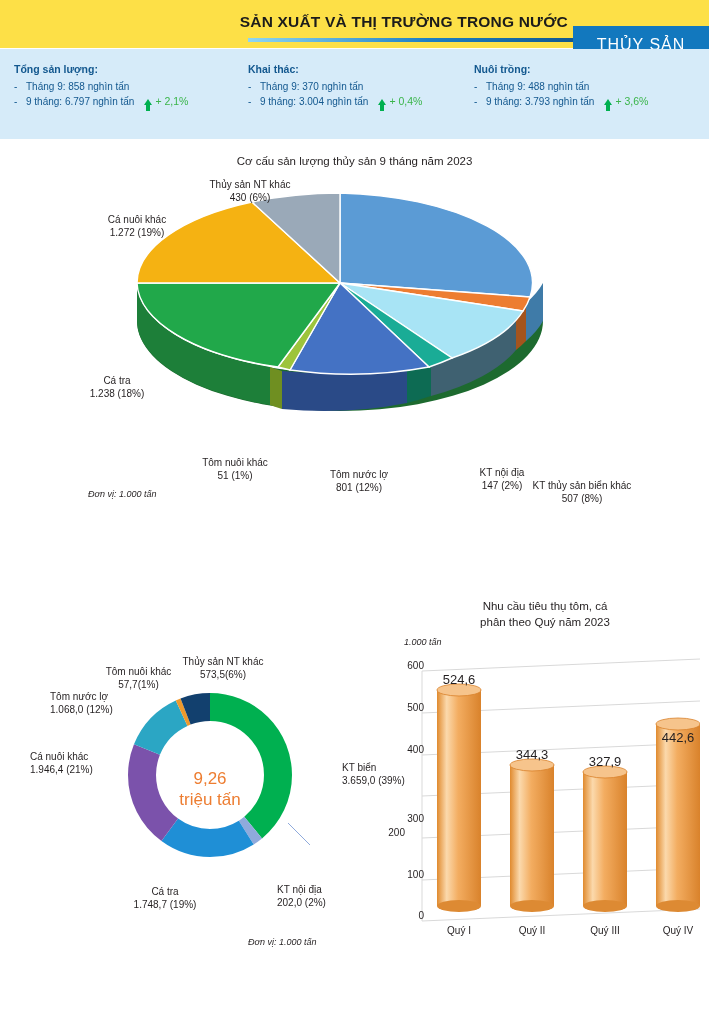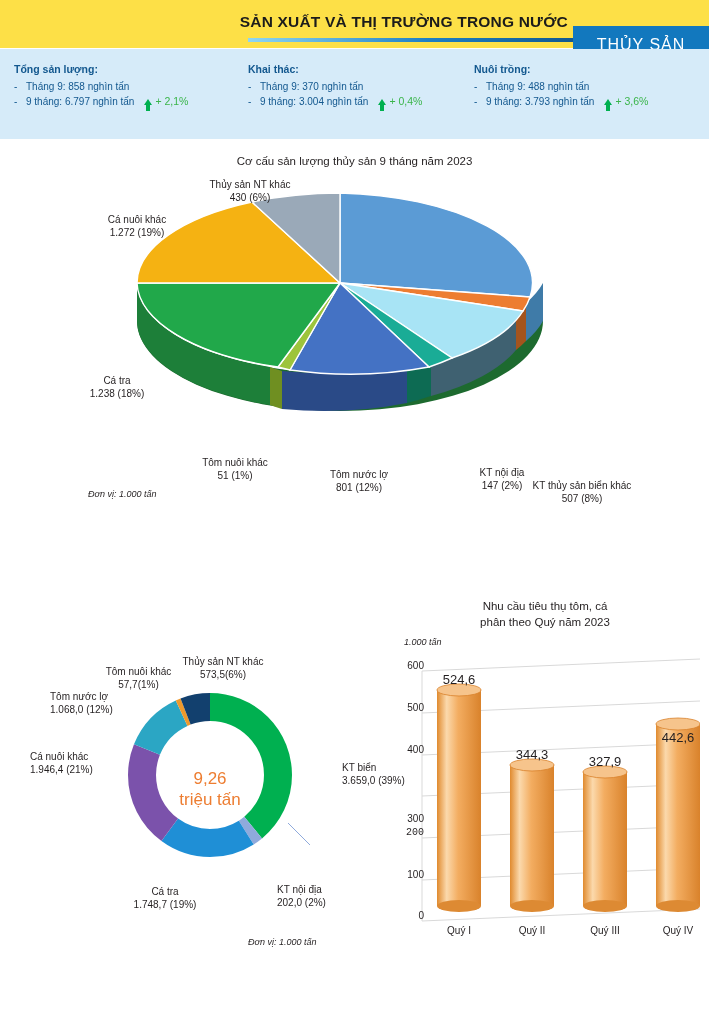--- a/index.html
+++ b/index.html
@@ -368,21 +368,21 @@
         <ellipse cx="278" cy="271" rx="22" ry="6" fill="#dd8a33"></ellipse>
         <ellipse cx="278" cy="89" rx="22" ry="6" fill="#f6c48c" stroke="#d9822b" stroke-width="0.8"></ellipse>
       </g>
     </svg>
   </div>
 
   <div class="tick" style="left:396px;top:660px;">600</div>
   <div class="tick" style="left:396px;top:702px;">500</div>
   <div class="tick" style="left:396px;top:744px;">400</div>
   <div class="tick" style="left:396px;top:785px;margin-top:28px;">300</div>
-  <div class="tick" style="left:396px;top:827px;font-family:Liberation Mono, monospace;">200</div>
+  <div class="tick" style="left:377px;top:827px;">200</div>
   <div class="tick" style="left:396px;top:869px;">100</div>
   <div class="tick" style="left:396px;top:910px;">0</div>
 
   <div class="vlbl" style="left:429px;top:672px;">524,6</div>
   <div class="vlbl" style="left:502px;top:747px;">344,3</div>
   <div class="vlbl" style="left:575px;top:754px;">327,9</div>
   <div class="vlbl" style="left:648px;top:706px;margin-top:24px;">442,6</div>
 
   <div class="cat" style="left:429px;top:925px;text-align:center;">Quý I</div>
   <div class="cat" style="left:502px;top:925px;">Quý II</div>

